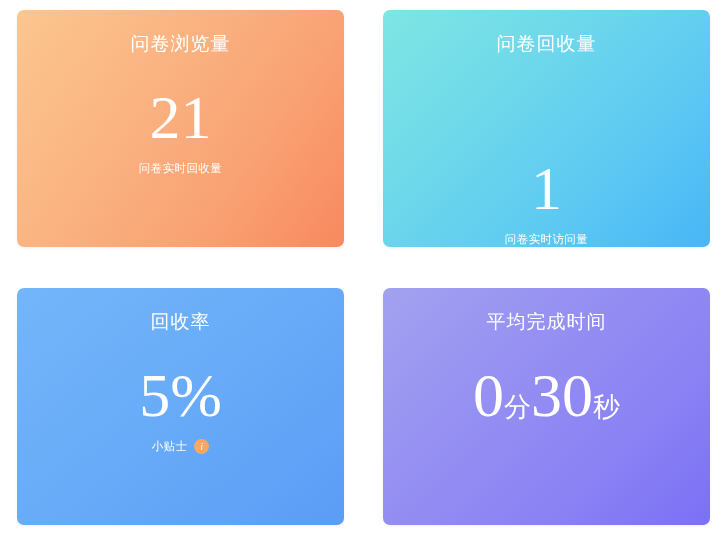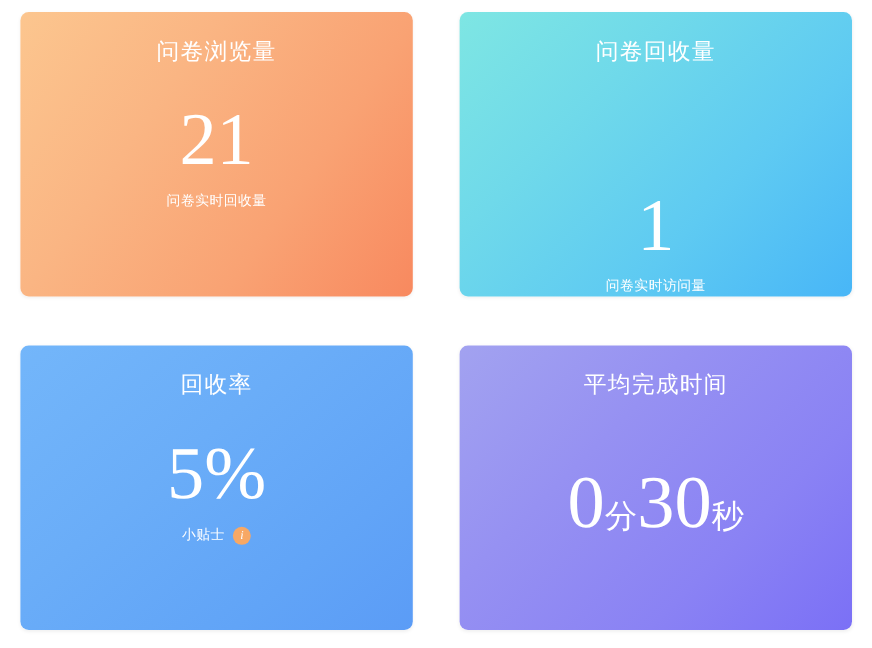--- a/index.html
+++ b/index.html
@@ -43,21 +43,20 @@
   }
   .card-cyan {
     background: linear-gradient(135deg, #7ee6e3 0%, #6fd9ea 33%, #5ecaf2 66%, #48b6f7 100%);
     justify-content: space-between;
   }
   .card-blue {
     background: linear-gradient(140deg, #73b6fa 0%, #6aadf8 40%, #61a4f7 75%, #5b9cf6 100%);
   }
   .card-purple {
     background: linear-gradient(135deg, #a2a2f0 0%, #9691f2 35%, #8a82f4 70%, #7b70f6 100%);
-    gap: 24px;
   }
 
   .card-title {
     margin-top: 22px;
     font-size: 19px;
     line-height: 24px;
     letter-spacing: 1px;
     font-weight: 400;
     color: #ffffff;
     text-align: center;

